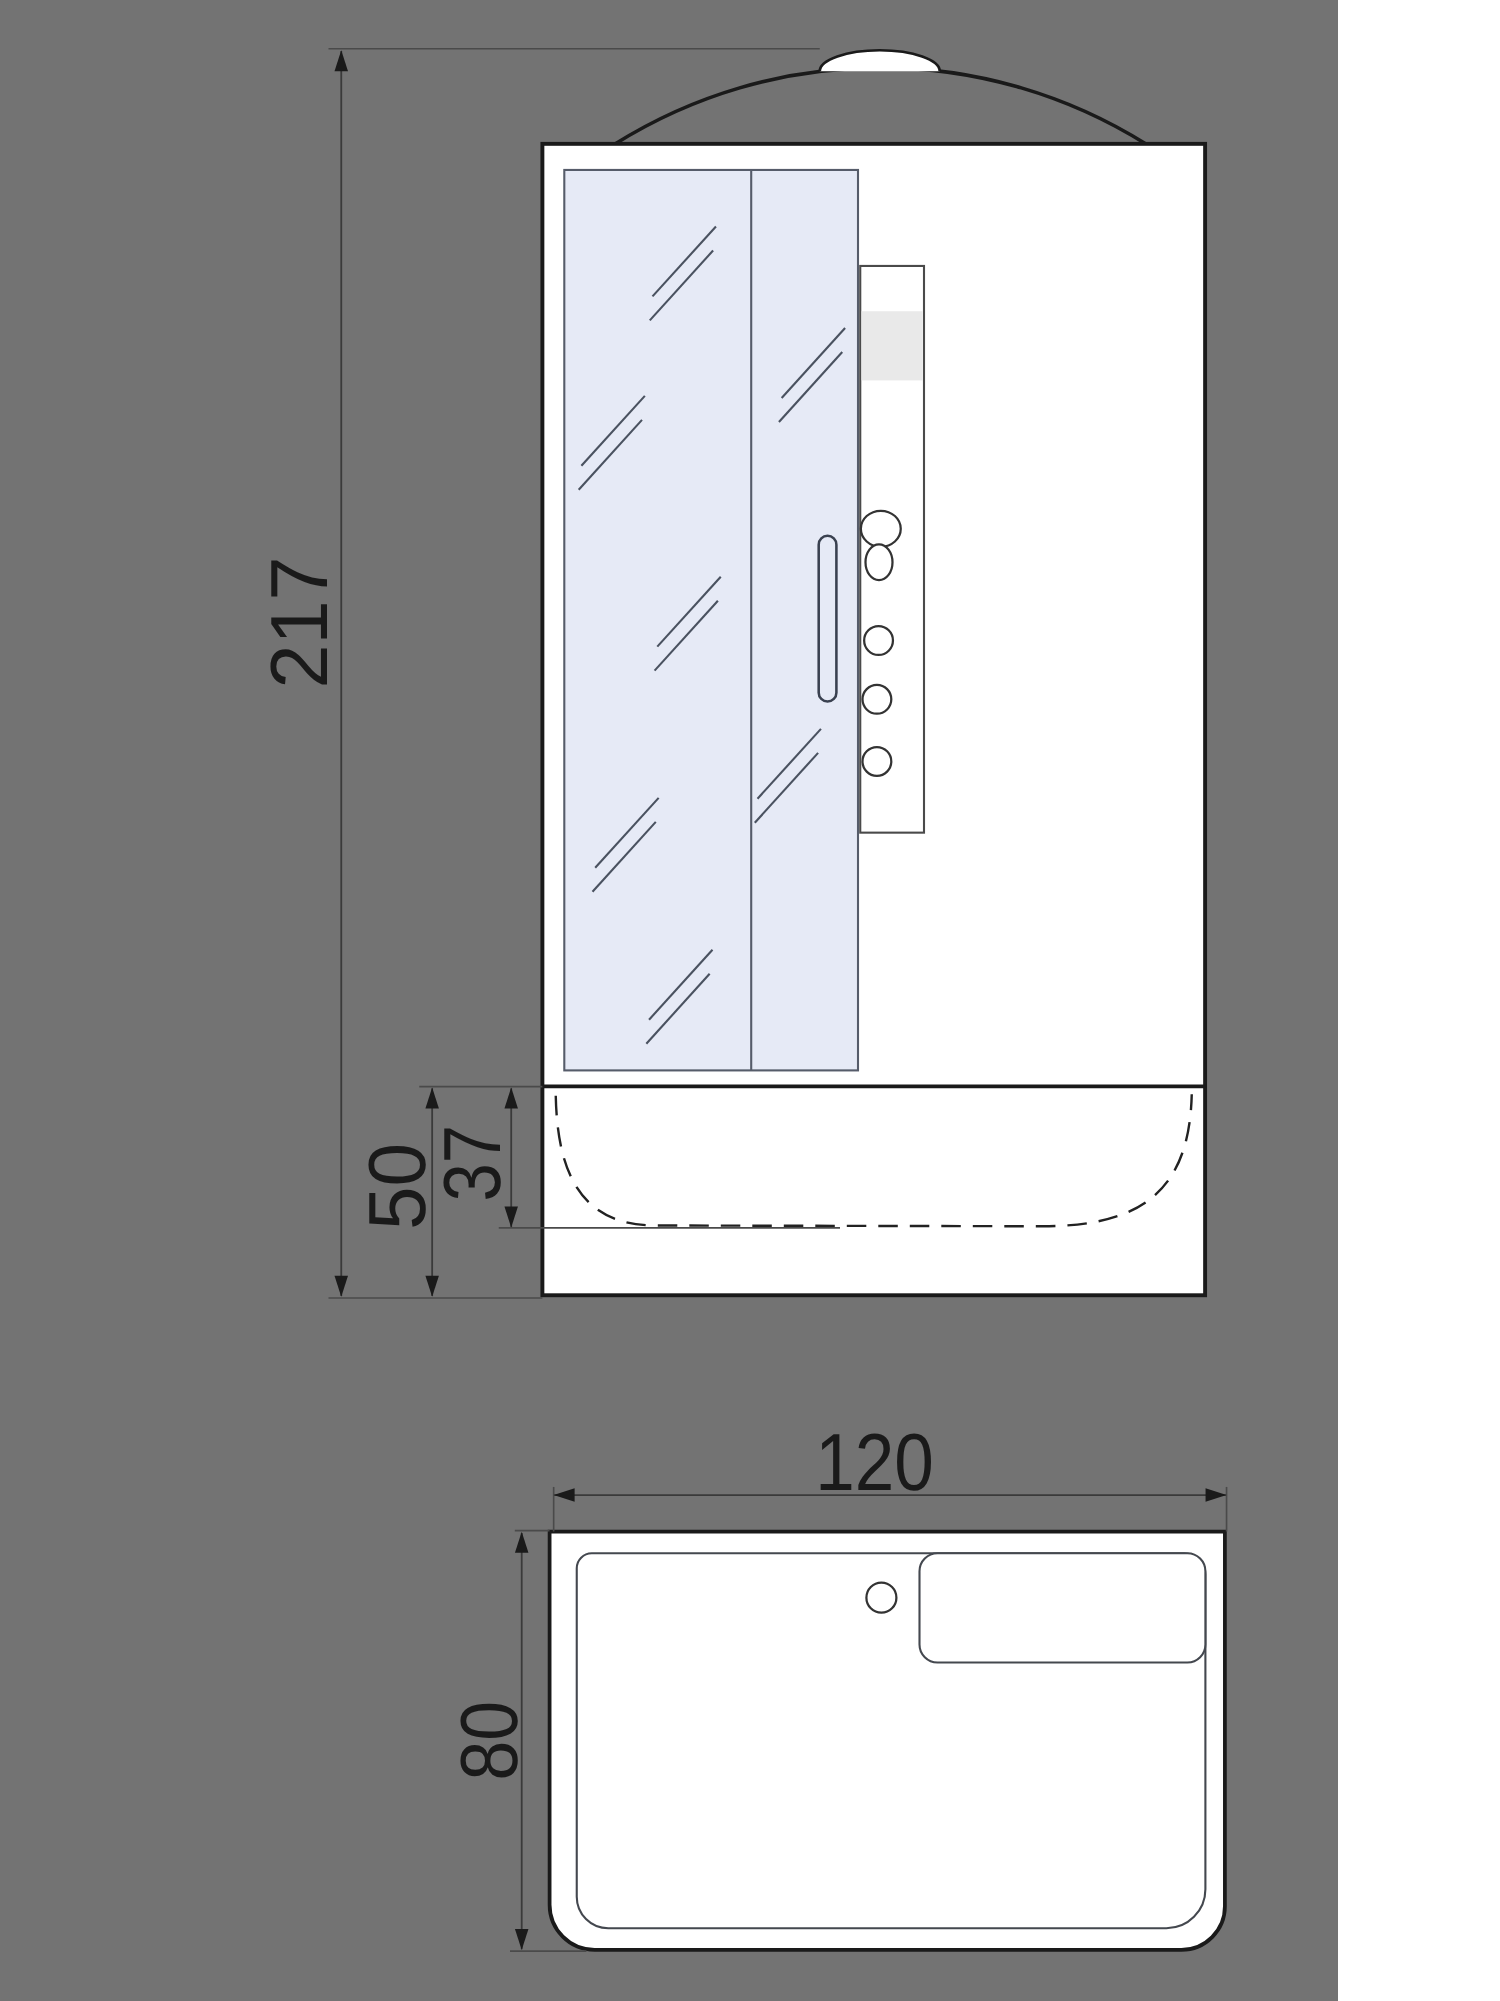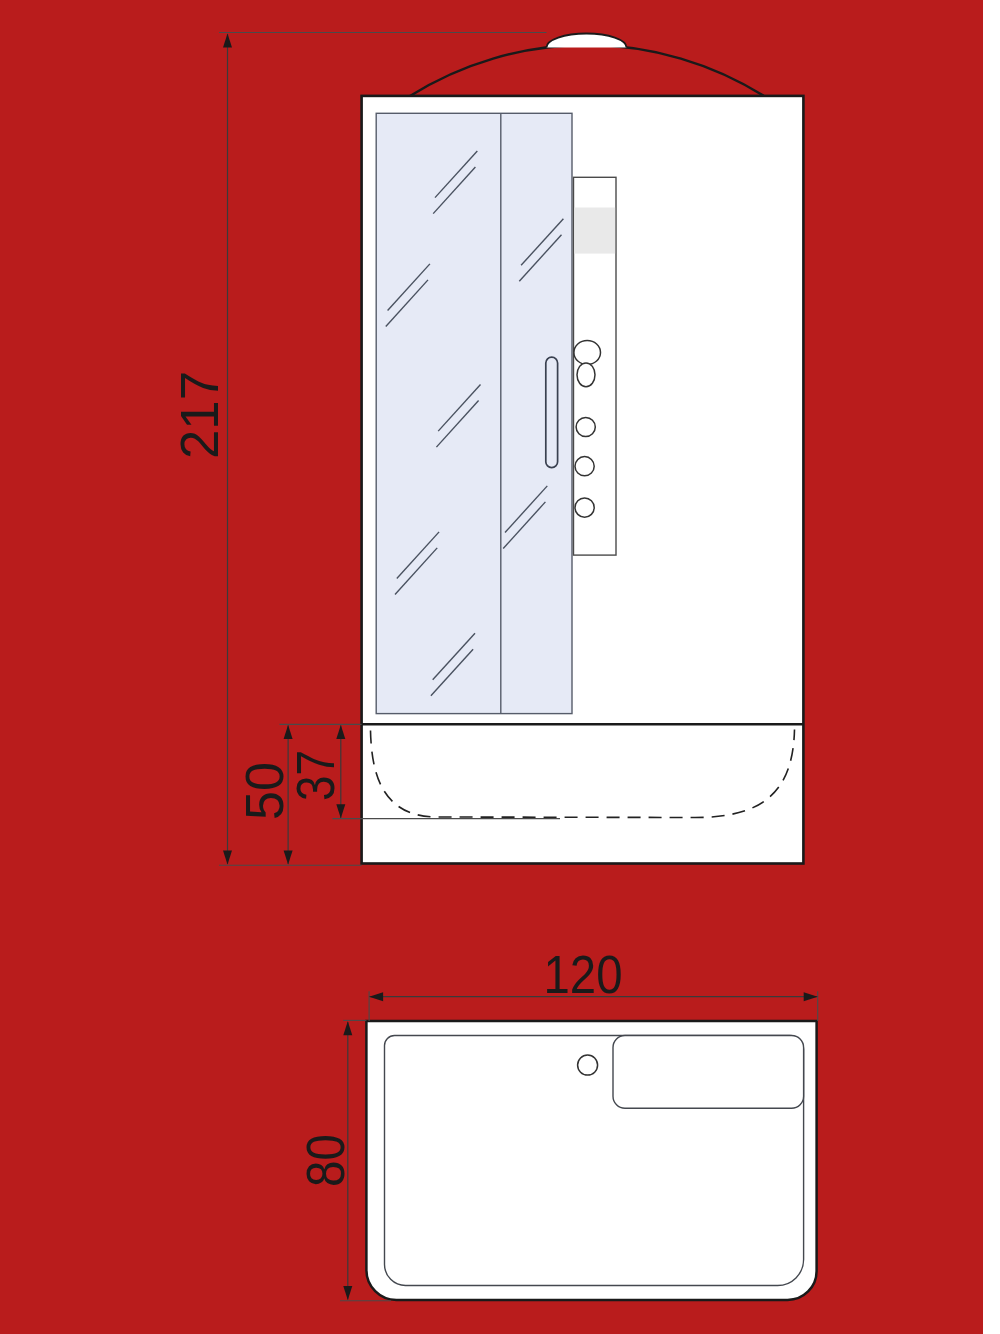--- a/index.html
+++ b/index.html
@@ -1,16 +1,16 @@
 <!DOCTYPE html>
 <html><head>
 <meta charset="utf-8">
 <style>
 html,body{margin:0;padding:0;background:#ffffff;}
-#page{width:983px;height:1334px;position:relative;background:#b91c1c;}
+#page{width:892px;height:1334px;position:relative;background:#737373;}
 text{font-family:"Liberation Sans",sans-serif;fill:#1a1a1a;}
 </style>
 </head>
 <body>
 <div id="page">
 <svg width="1000" height="1334" viewBox="0 0 1000 1334" xmlns="http://www.w3.org/2000/svg">
 
 <line x1="219" y1="32.5" x2="546.5" y2="32.5" stroke="#4a4a4a" stroke-width="1.1"></line>
 
 <path d="M410 96 A333 333 0 0 1 764 96" fill="none" stroke="#1a1a1a" stroke-width="2.4"></path>

